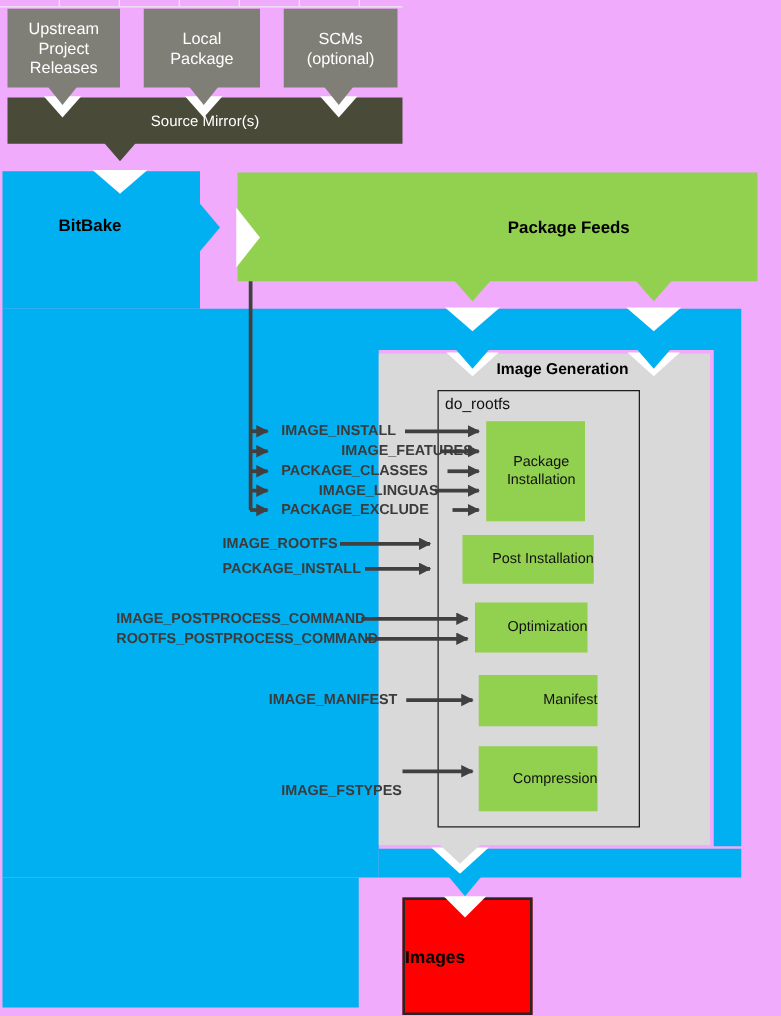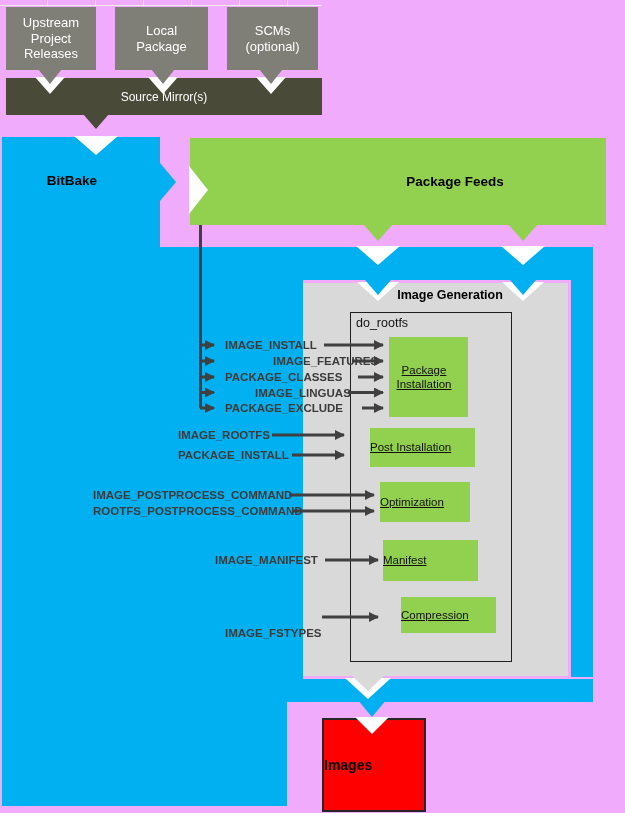--- a/index.html
+++ b/index.html
@@ -12,22 +12,22 @@
 
   
   .src-box{background:#7f7f77;color:#ffffff;font-size:13px;line-height:1.2;
            display:flex;align-items:center;justify-content:center;text-align:center;z-index:1;}
   .mirror-bar{background:#4a4a38;color:#ffffff;font-size:12px;
               display:flex;align-items:center;justify-content:center;z-index:1;}
   .blue{background:#00b0f0;z-index:1;}
   .panel{background:#d9d9d9;z-index:1;}
   .dorootfs{border:1.5px solid #1f1f1f;z-index:2;background:transparent;}
   .green-banner{background:#92d050;z-index:1;}
-  .step{background:#92d050;z-index:3;display:flex;align-items:center;justify-content:flex-start;
-        text-align:center;font-size:11.5px;color:#111;line-height:1.25;text-decoration:underline;}
+  .step{background:#92d050;z-index:3;display:flex;align-items:center;justify-content:flex-end;
+        text-align:center;font-size:11.5px;color:#111;line-height:1.25;}
   .red-box{background:#ff0000;border:2px solid #262626;z-index:3;
            display:flex;align-items:center;}
 
   
   .lbl{z-index:10;color:#000;}
   .bold13{font-weight:bold;font-size:13.5px;}
   .bold12{font-weight:bold;font-size:12.5px;}
   .var{z-index:10;font-weight:bold;font-size:11.5px;color:#3b3b3b;height:16px;line-height:16px;white-space:nowrap;}
   .center{text-align:center;}
   .dorootfs-lbl{font-size:12.5px;color:#111;z-index:10;}
@@ -80,21 +80,21 @@
   </div>
   <div class="abs step" style="left:370px;top:428px;width:105px;height:39px;">
     <span>Post Installation</span>
   </div>
   <div class="abs step" style="left:380px;top:482px;width:90px;height:40px;">
     <span>Optimization</span>
   </div>
   <div class="abs step" style="left:383px;top:540px;width:95px;height:41px;">
     <span>Manifest</span>
   </div>
-  <div class="abs step" style="left:383px;top:597px;width:95px;height:36px;margin-left:18px;">
+  <div class="abs step" style="left:383px;top:597px;width:95px;height:52px;">
     <span>Compression</span>
   </div>
 
   <div class="abs red-box" style="left:322px;top:718px;width:100px;height:90px;">
     <span class="images-lbl">Images</span>
   </div>
 
   <svg class="overlay" width="625" height="813" viewBox="0 0 625 813">
     <defs>
       <marker id="ah" markerWidth="12" markerHeight="12" refX="9" refY="5" orient="auto" markerUnits="userSpaceOnUse">

